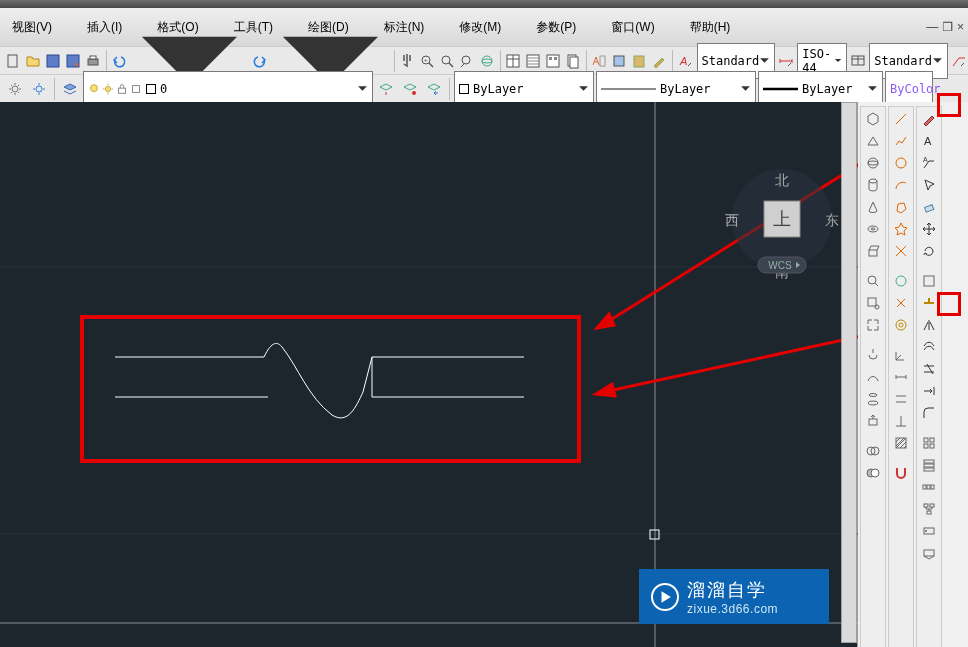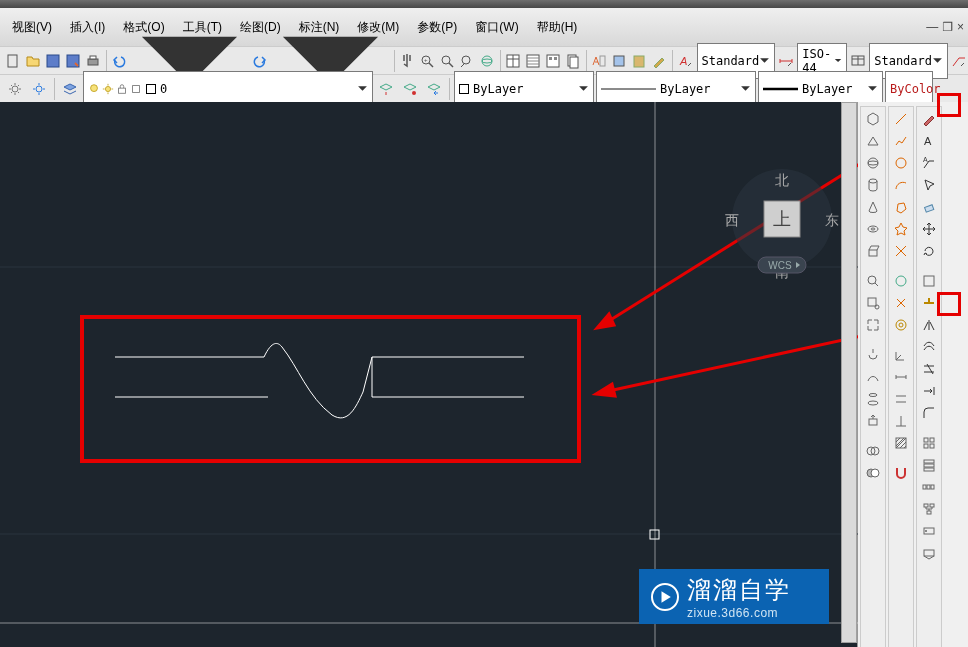--- a/index.html
+++ b/index.html
@@ -15,21 +15,21 @@
   .titlebar {
     background: linear-gradient(#6e6e6e,#474747);
     height: 8px;
   }
   .menubar {
     display: flex;
     background: linear-gradient(#efefef,#d8d8d8);
     height: 38px;
     align-items: center;
     padding: 0 4px;
-    gap: 2px;
+    gap: 19px;
   }
   .menubar .item {
     padding: 2px 8px;
     color: #000;
     cursor: default;
   }
   .window-controls {
     margin-left: auto;
     display: flex;
     gap: 4px;
@@ -113,21 +113,21 @@
     right:28px; bottom:35px;
     width:190px; height:55px;
     background:#0b63b2;
     display:flex; align-items:center;
     gap:8px;
     padding-left:12px;
     color:#fff;
   }
   .watermark .pic { width:28px; height:28px; border:2px solid #fff; border-radius:50%; display:flex; align-items:center; justify-content:center;}
   .watermark .pic svg { width:14px;height:14px;fill:#fff;}
-  .watermark .txt { font-size:24px; font-weight:500; letter-spacing:2px;}
+  .watermark .txt { font-size:18px; font-weight:500; letter-spacing:2px;}
   .watermark .sub { font-size:12px; letter-spacing:0.5px; color:#cfe4f3;}
 </style>
 </head>
 <body>
 
 <div class="titlebar"></div>
 
 <div class="menubar">
   <div class="item">视图(V)</div>
   <div class="item">插入(I)</div>
@@ -397,21 +397,21 @@
   </div>
   <div class="drop" style="width:125px">
     <svg viewBox="0 0 40 6" style="width:35px;height:6px">
         <line x1="0" y1="3" x2="40" y2="3" stroke="#000" stroke-width="3"></line>
       </svg>
     <span style="margin-left:4px">ByLayer</span>
     <svg class="chev" viewBox="0 0 10 10" style="margin-left:auto">
         <path d="M1 3l4 4 4-4z"></path>
       </svg>
   </div>
-  <div class="drop" style="width:48px;color:#b91c1c">
+  <div class="drop" style="width:48px;color:#8b5cf6">
     <span>ByColor</span>
   </div>
 </div>
 
 <div class="workspace">
   <div class="canvas-area">
 
     <svg width="858" height="557" style="position:absolute;left:0;top:0">
 
       <line x1="0" y1="165" x2="858" y2="165" stroke="#2a343e"></line>

